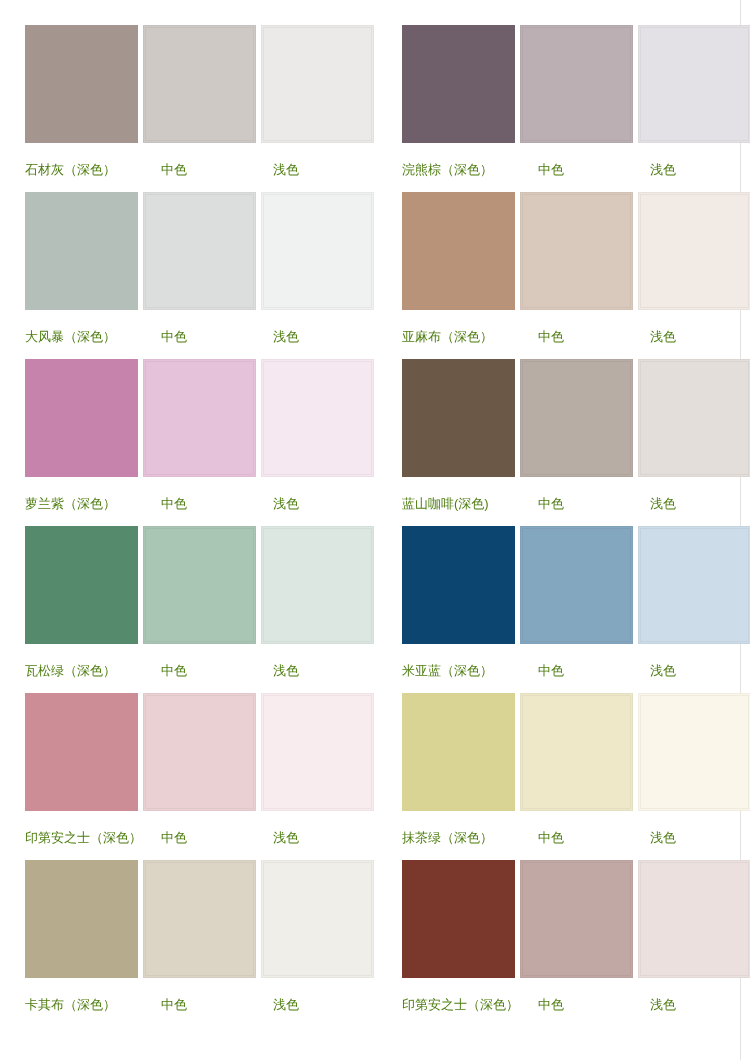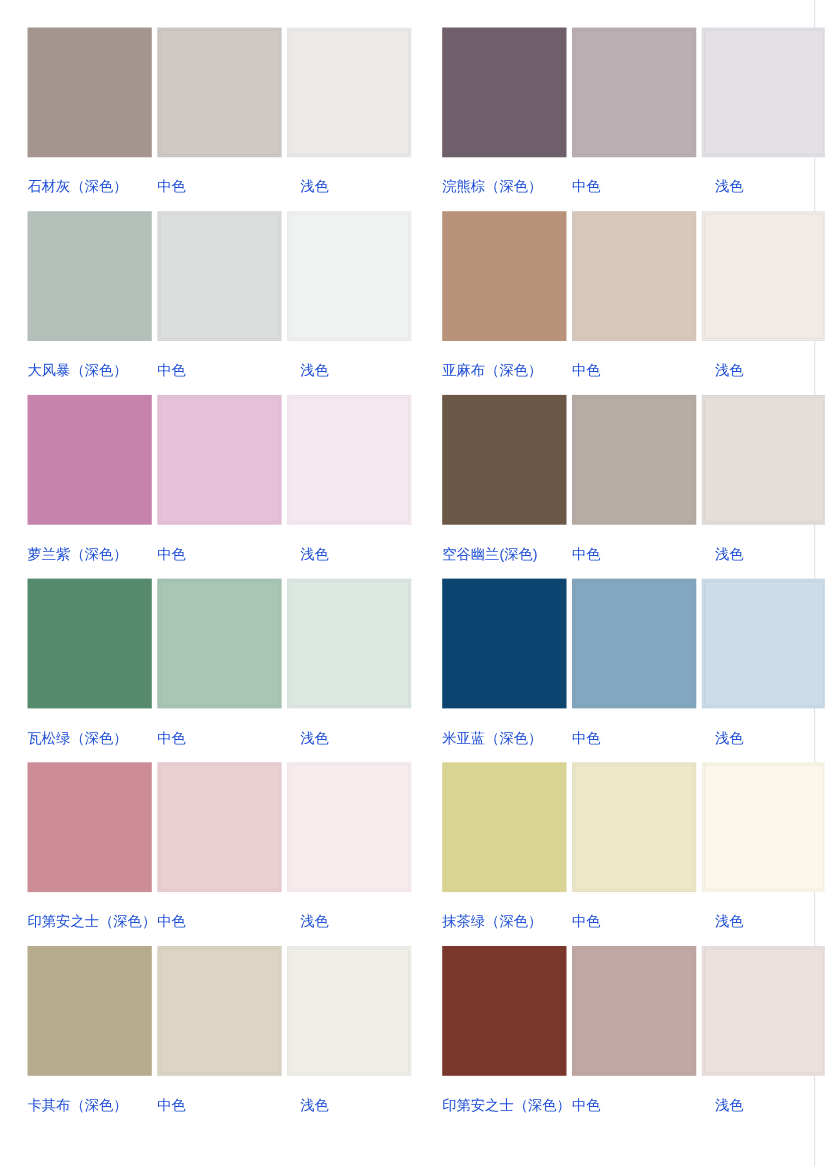--- a/index.html
+++ b/index.html
@@ -88,30 +88,30 @@
     bottom: 0;
     box-shadow: inset 0 0 0 1px rgba(0, 0, 0, 0.035);
     pointer-events: none;
   }
 
   .label-row {
     position: relative;
     height: 49px;
     width: 323px;
     font-size: 13px;
-    color: #1d4ed8;
+    color: #4d7c0f;
     line-height: 1;
   }
   .label {
     position: absolute;
     top: 20px;
     white-space: nowrap;
   }
   .label.name  { left: 0px; }
-  .label.mid   { left: 118px; text-align: center; }
+  .label.mid   { left: 136px; text-align: center; }
   .label.light { left: 248px; }
 </style>
 </head>
 <body style="background: rgb(255, 255, 255);">
 
 <div class="sheet">
   <div class="page-edge"></div>
   <div class="palette-grid">
       <div class="palette-card">
         <div class="swatch-row">
@@ -173,21 +173,21 @@
           <div class="label light">浅色</div>
         </div>
       </div>
       <div class="palette-card">
         <div class="swatch-row">
           <div class="swatch dark" style="background: rgb(107, 88, 70);"></div>
           <div class="swatch mid" style="background: rgb(184, 173, 165);"></div>
           <div class="swatch light" style="background: rgb(227, 222, 217);"></div>
         </div>
         <div class="label-row">
-          <div class="label name">空谷幽兰(深色)</div>
+          <div class="label name">蓝山咖啡(深色)</div>
           <div class="label mid">中色</div>
           <div class="label light">浅色</div>
         </div>
       </div>
       <div class="palette-card">
         <div class="swatch-row">
           <div class="swatch dark" style="background: rgb(85, 138, 108);"></div>
           <div class="swatch mid" style="background: rgb(169, 197, 179);"></div>
           <div class="swatch light" style="background: rgb(220, 231, 225);"></div>
         </div>

